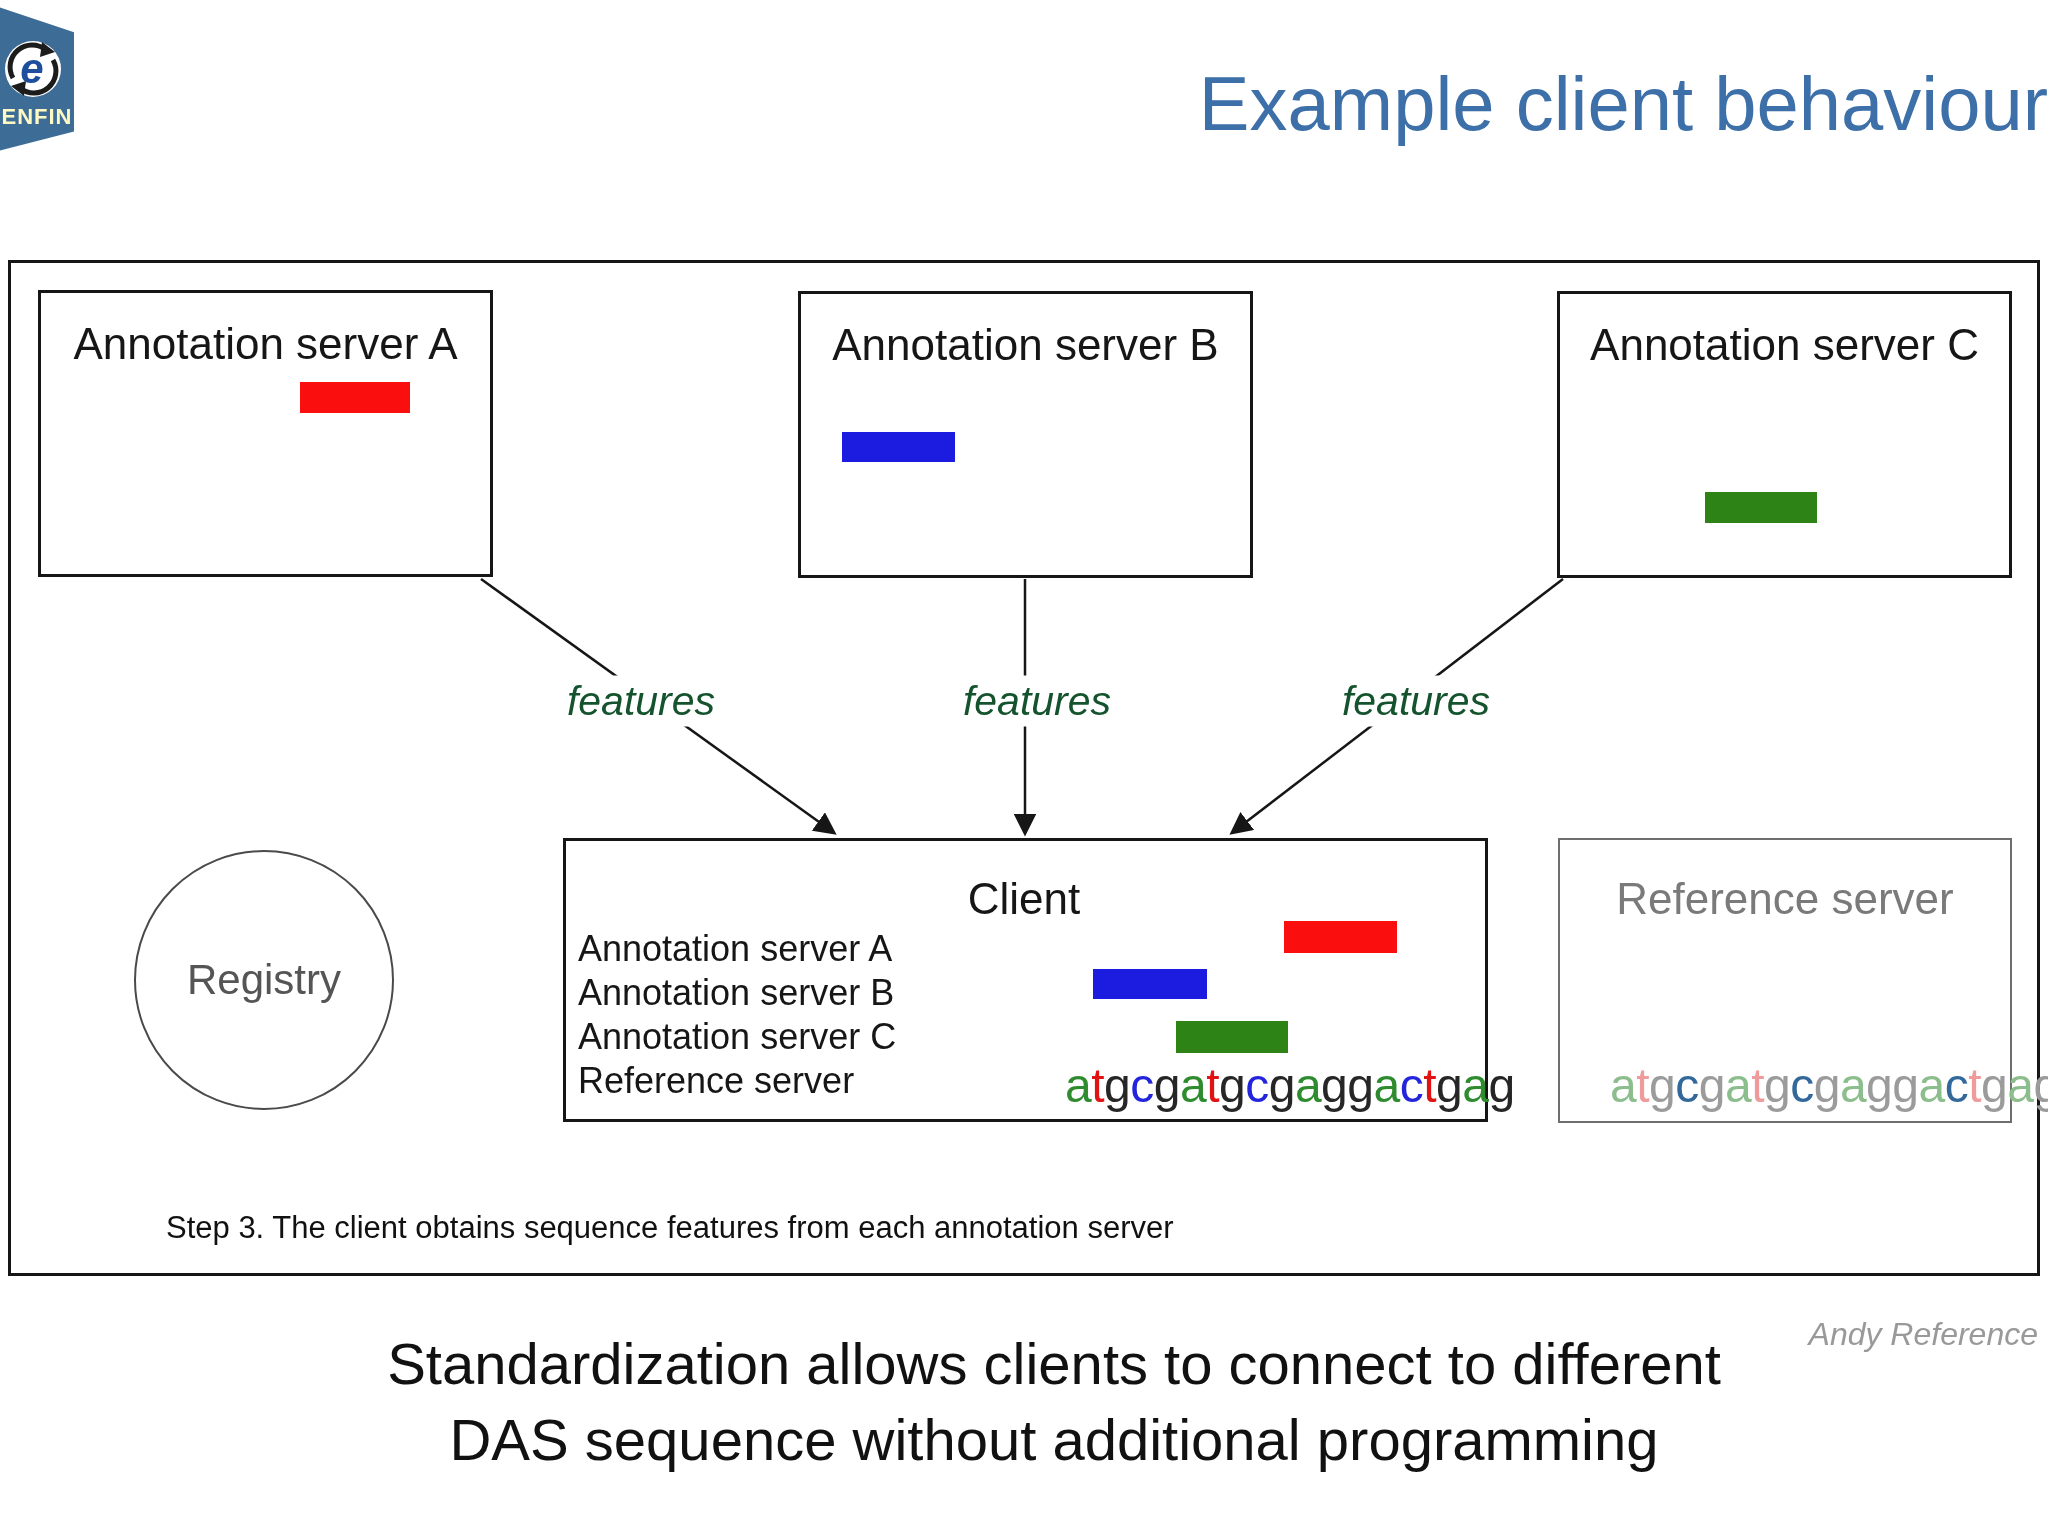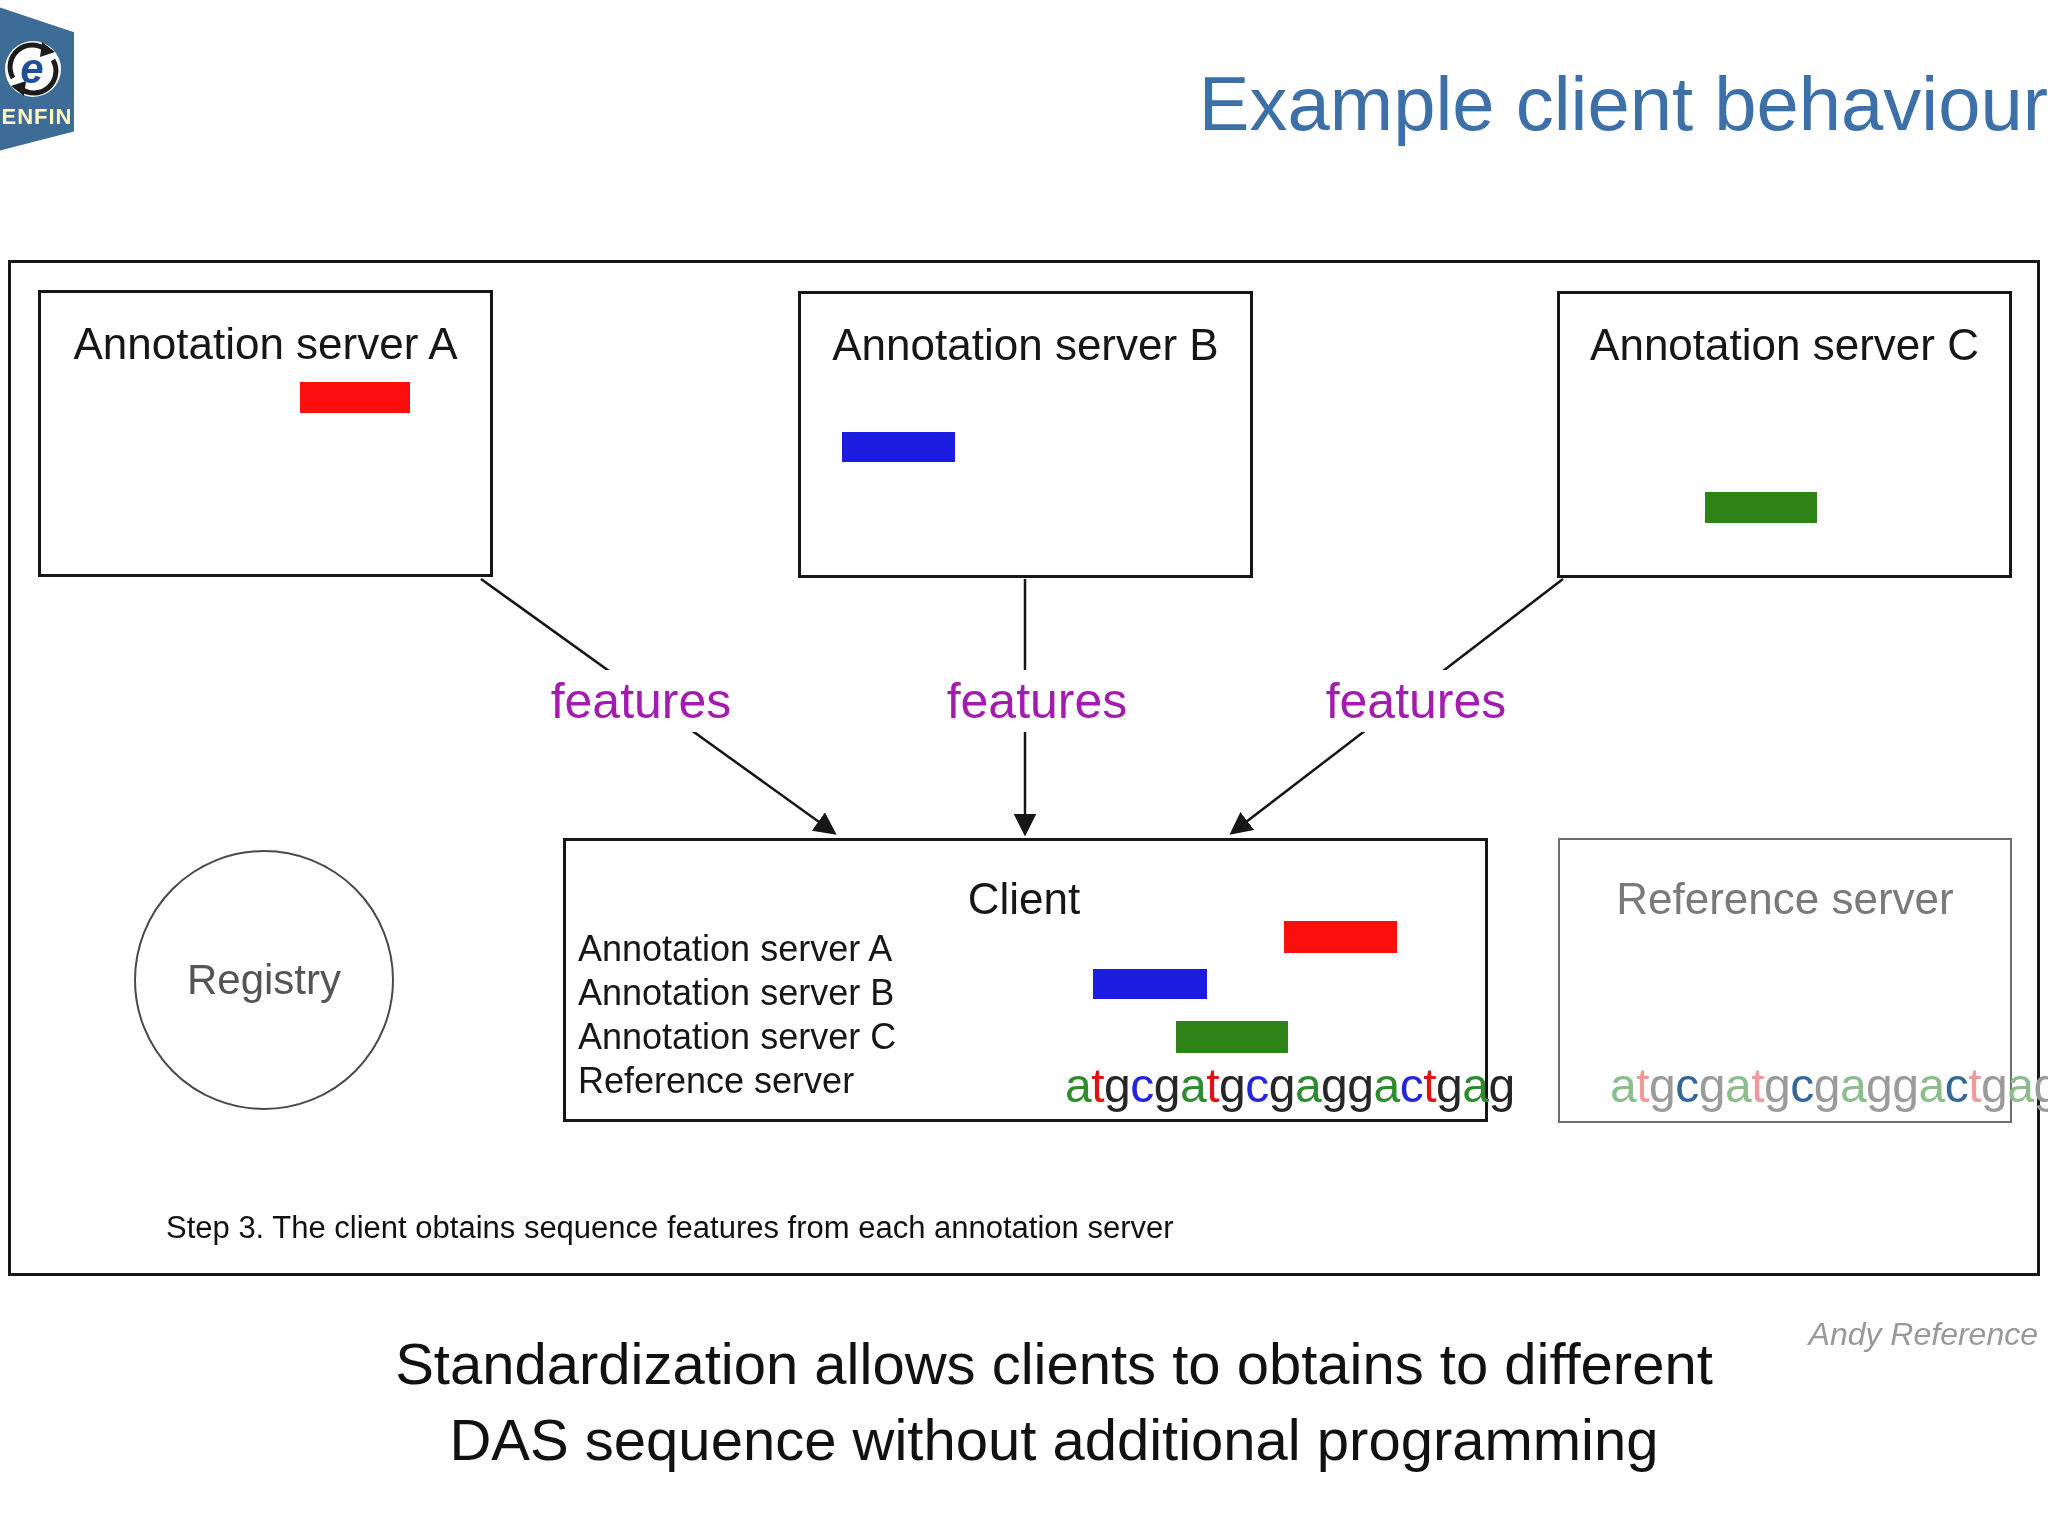--- a/index.html
+++ b/index.html
@@ -28,21 +28,21 @@
   .box-title{margin-top:26px;text-align:center;font-size:44px;color:#161616;}
 
   .bar{position:absolute;z-index:3;}
   .bar-a{left:300px;top:382px;width:110px;height:31px;}
   .bar-b{left:842px;top:432px;width:113px;height:30px;}
   .bar-c{left:1705px;top:492px;width:112px;height:31px;}
 
   .arrows{position:absolute;left:0;top:0;width:2048px;height:1536px;z-index:1;pointer-events:none;}
 
   .feature-label{position:absolute;transform:translate(-50%,-50%);z-index:2;
-                 background:#fff;padding:2px 12px;font-size:50px;color:#a21caf;}
+                 background:#fff;padding:2px 12px;font-style:italic;font-size:41px;color:#14532d;}
   .fl-1{left:641px;top:701px;}
   .fl-2{left:1037px;top:701px;}
   .fl-3{left:1416px;top:701px;}
 
   .registry{position:absolute;left:134px;top:850px;width:260px;height:260px;border-radius:50%;
             border:2px solid #4a4a4a;background:#fff;z-index:2;display:flex;align-items:center;
             justify-content:center;font-size:42px;color:#555;box-sizing:border-box;}
 
   .client{position:absolute;left:563px;top:838px;width:925px;height:284px;
           border:3px solid #161616;background:#fff;z-index:2;box-sizing:border-box;}
@@ -136,17 +136,17 @@
   <div class="seq seq-client"><span style="color: rgb(46, 139, 46);">a</span><span style="color: rgb(224, 18, 18);">t</span><span style="color: rgb(38, 38, 38);">g</span><span style="color: rgb(36, 36, 221);">c</span><span style="color: rgb(38, 38, 38);">g</span><span style="color: rgb(46, 139, 46);">a</span><span style="color: rgb(224, 18, 18);">t</span><span style="color: rgb(38, 38, 38);">g</span><span style="color: rgb(36, 36, 221);">c</span><span style="color: rgb(38, 38, 38);">g</span><span style="color: rgb(46, 139, 46);">a</span><span style="color: rgb(38, 38, 38);">g</span><span style="color: rgb(38, 38, 38);">g</span><span style="color: rgb(46, 139, 46);">a</span><span style="color: rgb(36, 36, 221);">c</span><span style="color: rgb(224, 18, 18);">t</span><span style="color: rgb(38, 38, 38);">g</span><span style="color: rgb(46, 139, 46);">a</span><span style="color: rgb(38, 38, 38);">g</span></div>
 
   <div class="refsrv"></div>
   <div class="refsrv-title">Reference server</div>
   <div class="seq seq-ref"><span style="color: rgb(140, 189, 140);">a</span><span style="color: rgb(240, 155, 155);">t</span><span style="color: rgb(155, 155, 155);">g</span><span style="color: rgb(51, 104, 155);">c</span><span style="color: rgb(155, 155, 155);">g</span><span style="color: rgb(140, 189, 140);">a</span><span style="color: rgb(240, 155, 155);">t</span><span style="color: rgb(155, 155, 155);">g</span><span style="color: rgb(51, 104, 155);">c</span><span style="color: rgb(155, 155, 155);">g</span><span style="color: rgb(140, 189, 140);">a</span><span style="color: rgb(155, 155, 155);">g</span><span style="color: rgb(155, 155, 155);">g</span><span style="color: rgb(140, 189, 140);">a</span><span style="color: rgb(51, 104, 155);">c</span><span style="color: rgb(240, 155, 155);">t</span><span style="color: rgb(155, 155, 155);">g</span><span style="color: rgb(140, 189, 140);">a</span><span style="color: rgb(155, 155, 155);">g</span></div>
 
   <div class="caption">Step 3. The client obtains sequence features from each annotation server</div>
 
   <div class="attribution">Andy Reference</div>
   <div class="statement">
-    <div>Standardization allows clients to obtains to different</div>
+    <div>Standardization allows clients to connect to different</div>
     <div>DAS sequence without additional programming</div>
   </div>
 
 </div>
 
 </body></html>

